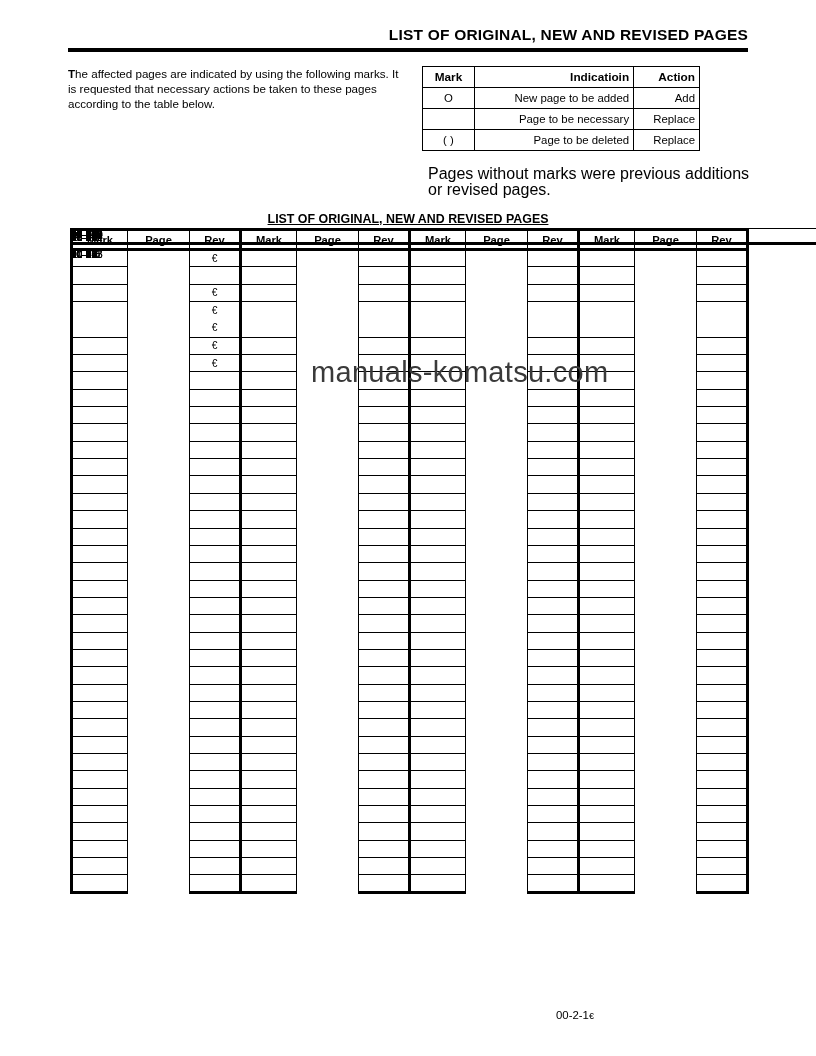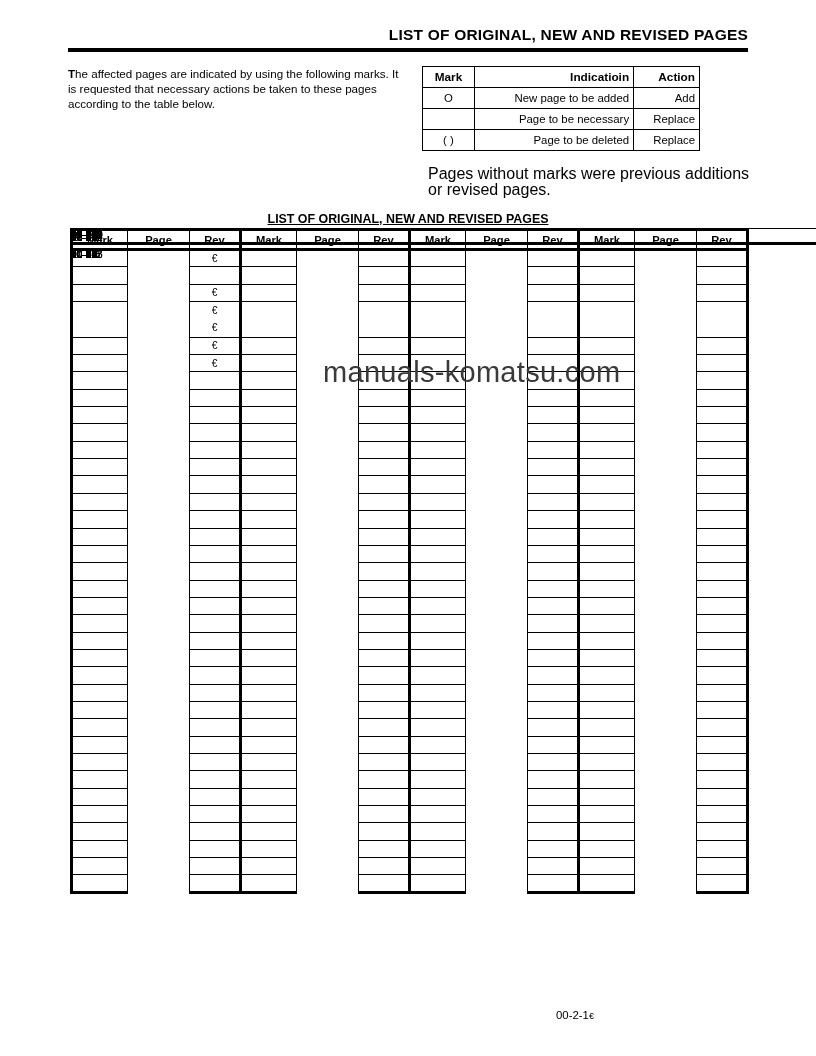--- a/index.html
+++ b/index.html
@@ -126,21 +126,21 @@
   td.page { text-align: left; padding-left: 6px; white-space: nowrap; }
   td.rev  { text-align: center; font-size: 9px; }
 
   
   td.pair { vertical-align: middle; }
   td.pair .pl1, td.pair .pl2 { display: block; height: 17.35px; line-height: 17.35px; }
 
   
   .watermark {
     position: absolute;
-    left: 323px; top: 356px;
+    left: 311px; top: 356px;
     font-size: 29px;
     color: #3a3a3a;
     letter-spacing: 0.3px;
     white-space: nowrap;
     pointer-events: none;
   }
 
   
   .footer {
     position: absolute;

